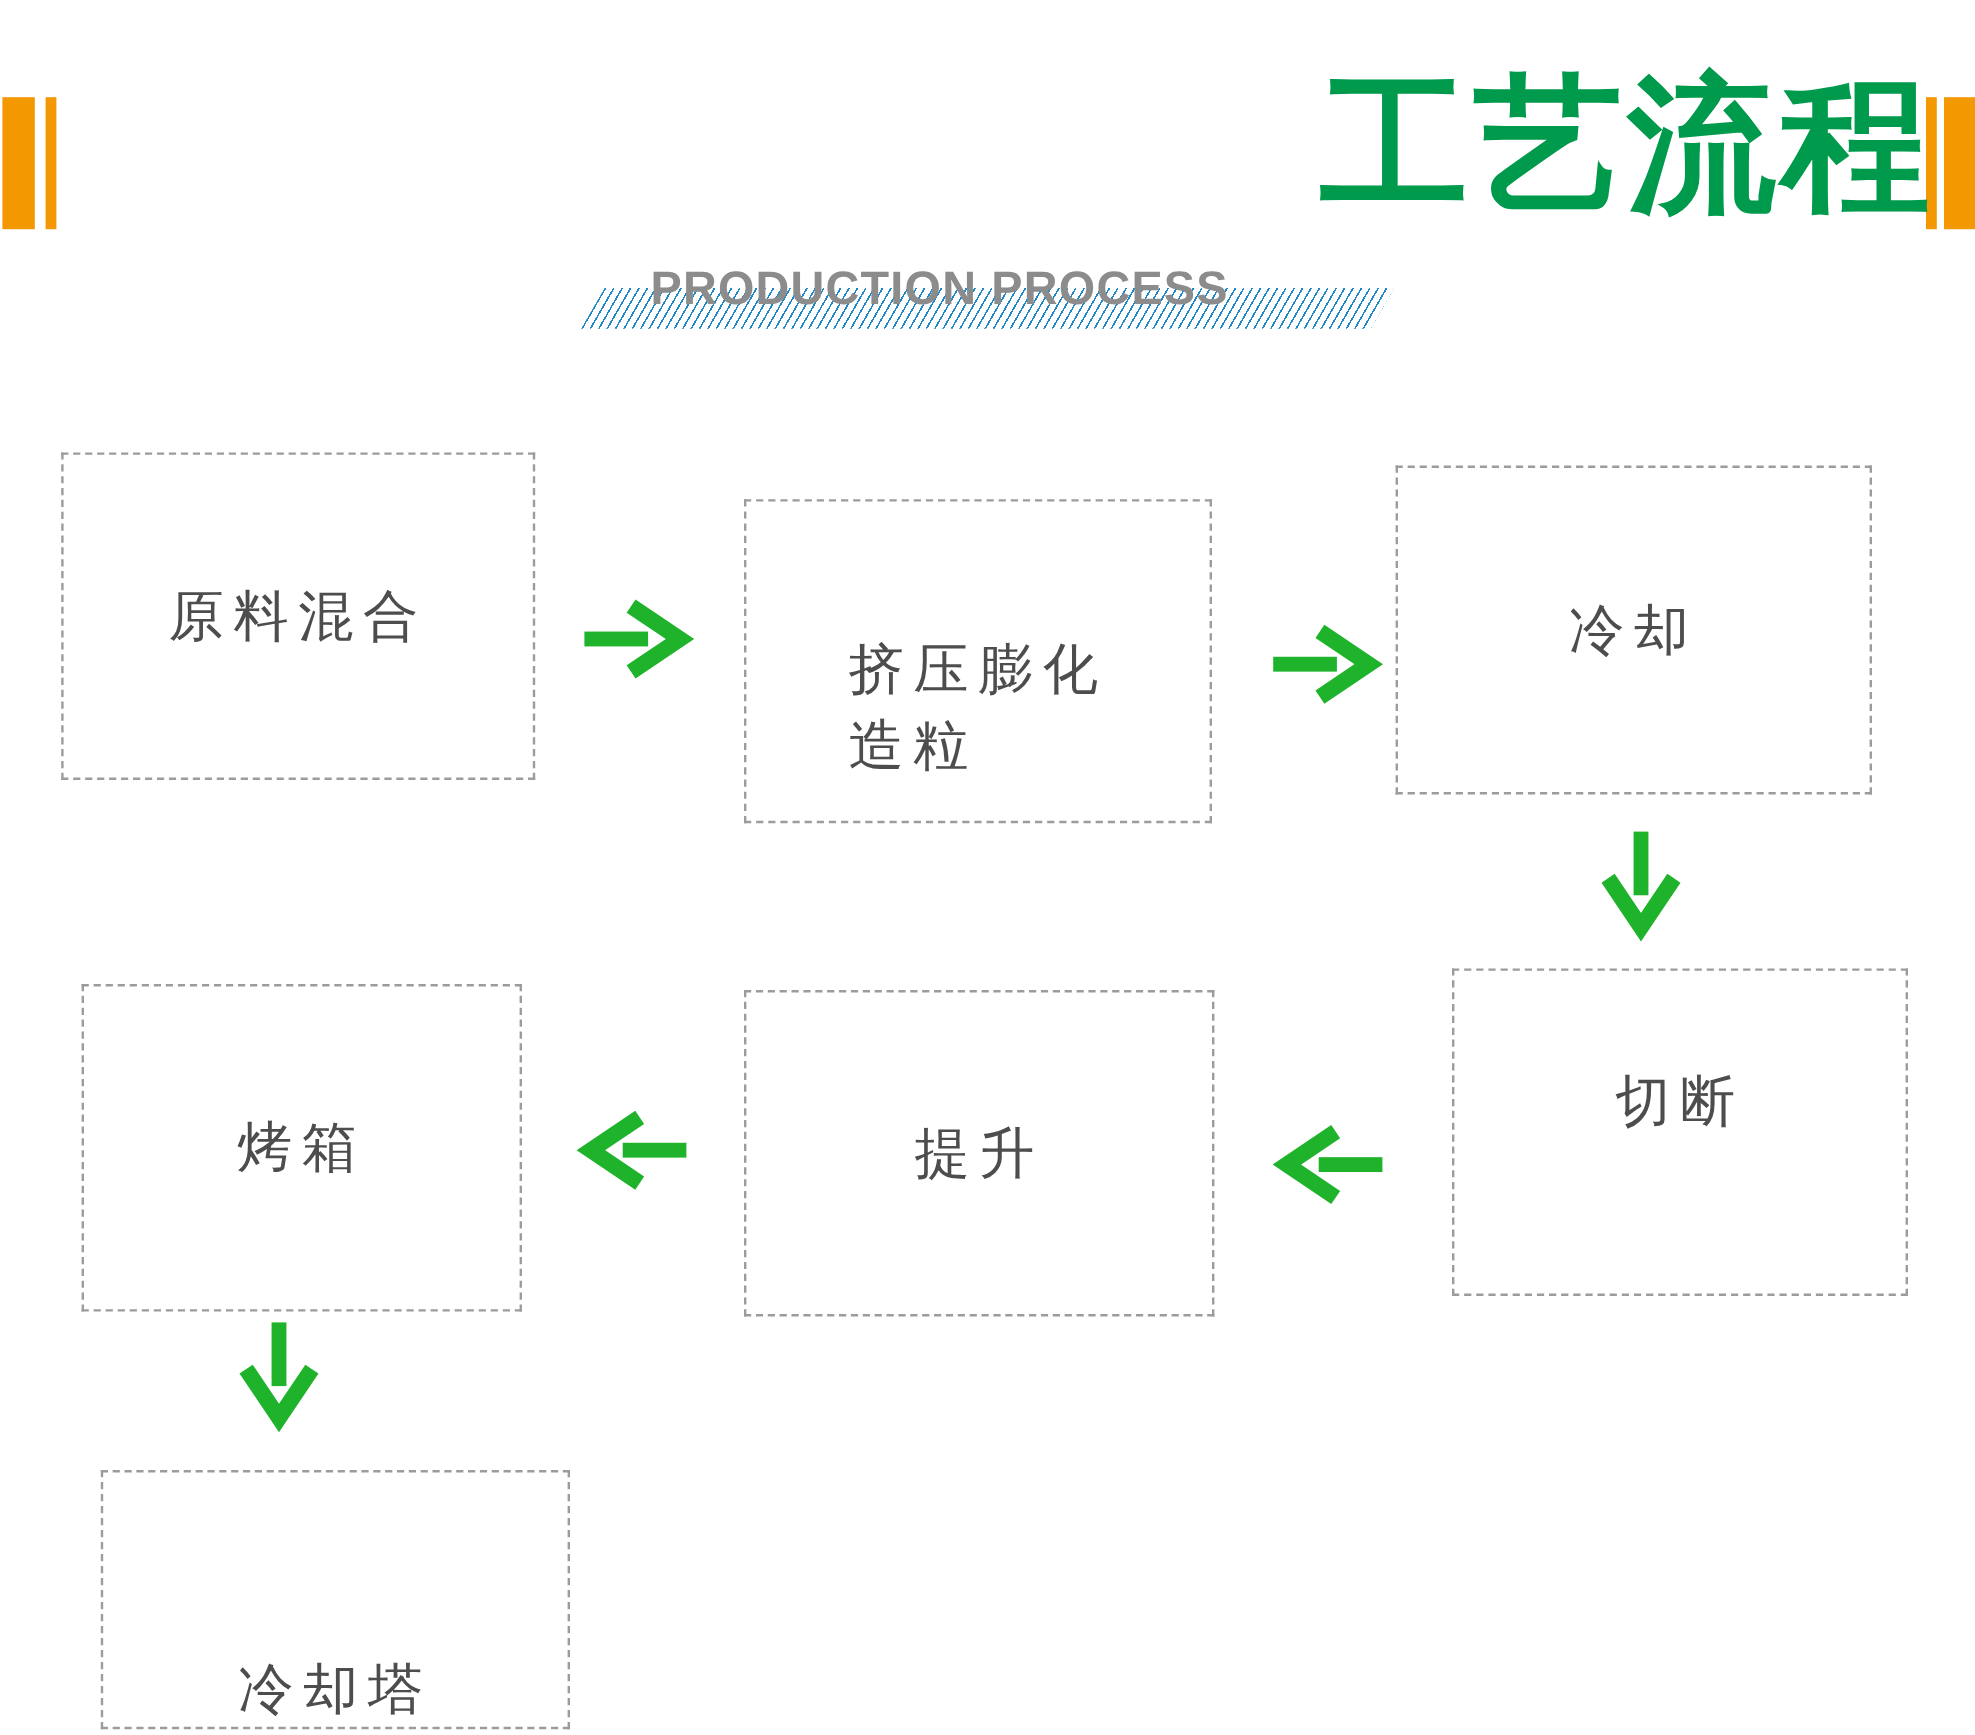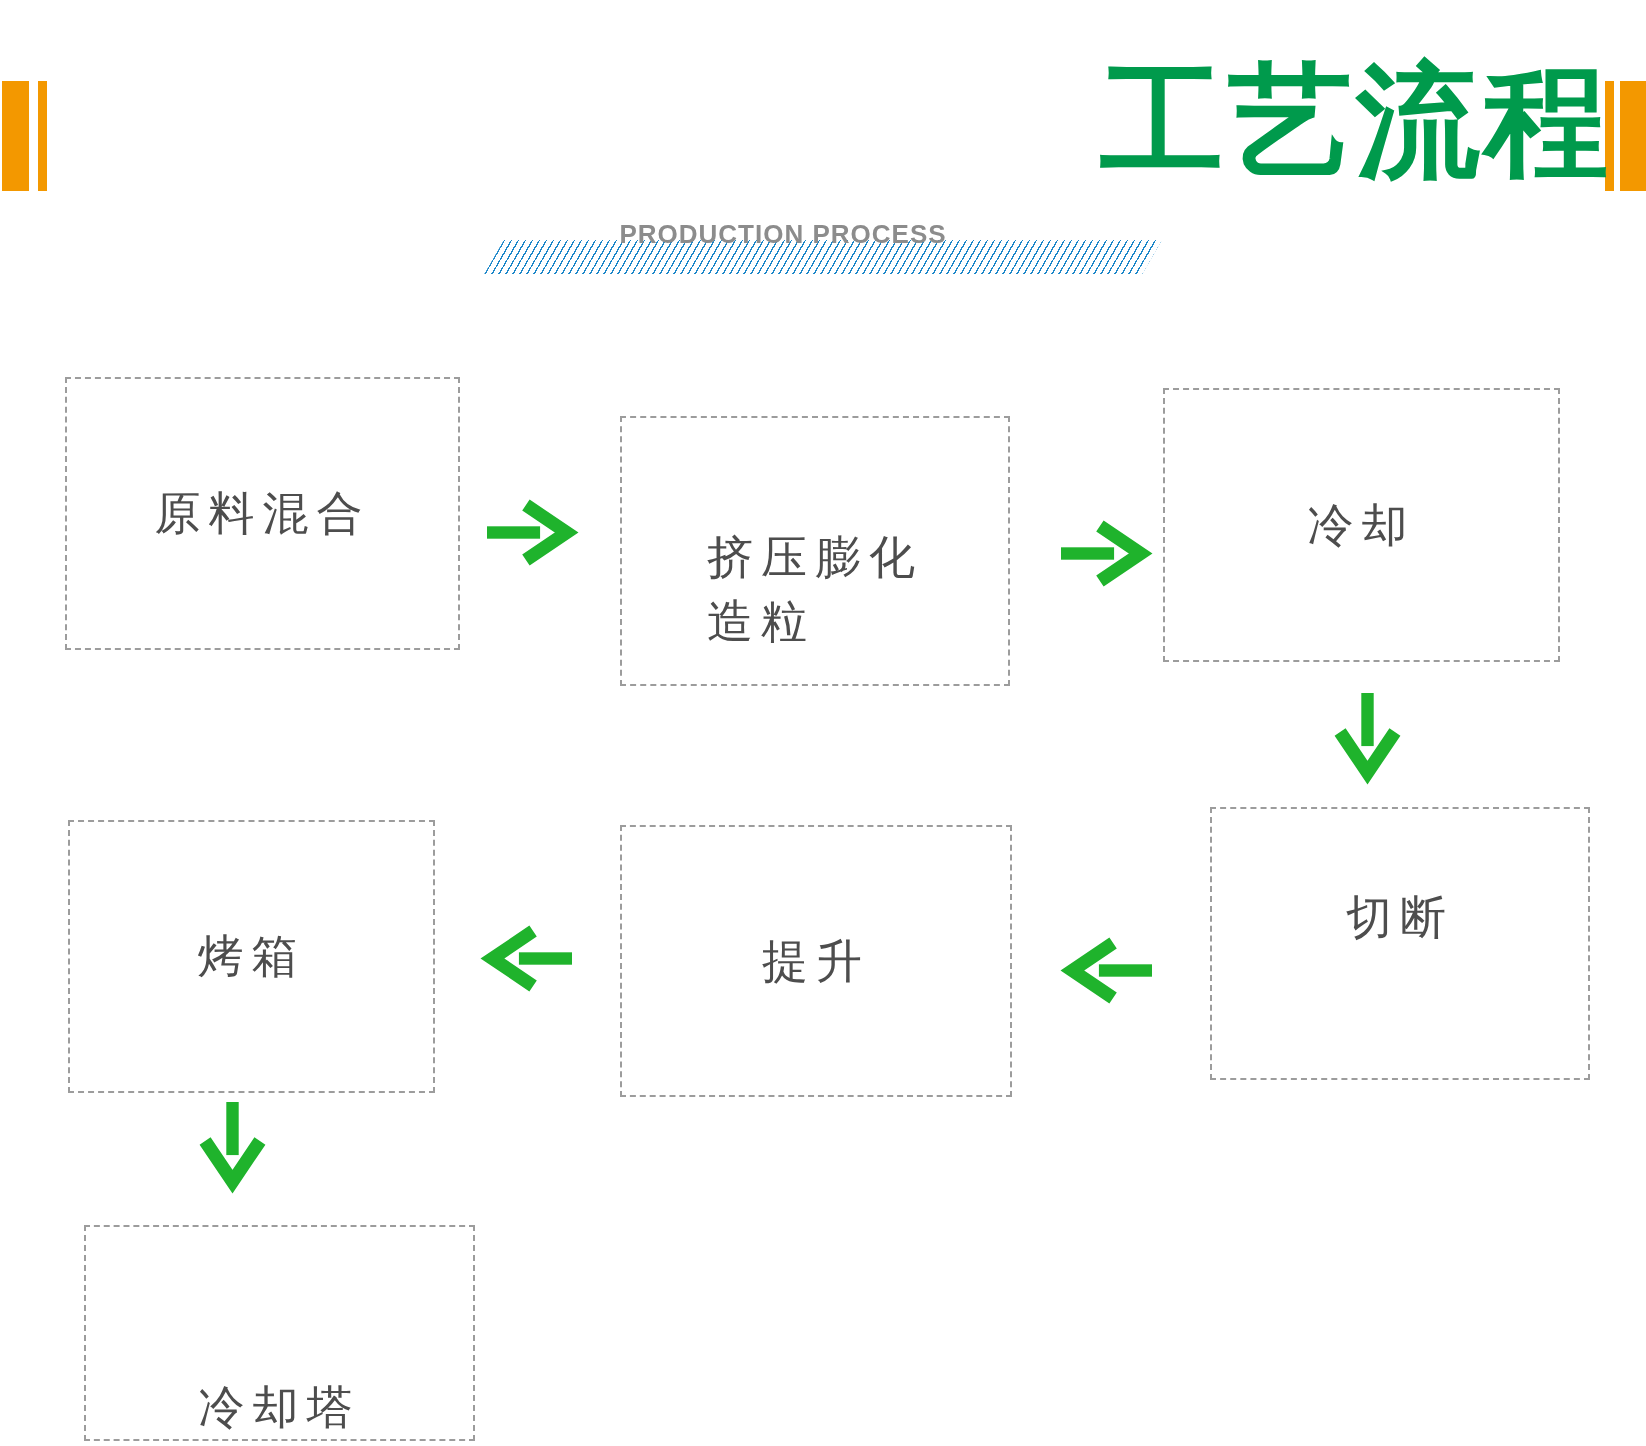--- a/index.html
+++ b/index.html
@@ -27,31 +27,31 @@
   
   .hatch-band{
     position:absolute;left:494px;top:240px;width:658px;height:34px;z-index:1;
     background:repeating-linear-gradient(90deg,
       var(--hatch-blue) 0,var(--hatch-blue) 1.5px,
       transparent 1.5px,transparent 7px);
     transform:skewX(-30deg);
   }
   .subtitle{
     position:absolute;left:0;top:219px;width:1566px;text-align:center;z-index:2;
-    font-size:26px;font-weight:bold;letter-spacing:1px;color:var(--subtitle-gray);
+    font-size:39px;font-weight:bold;letter-spacing:1px;color:var(--subtitle-gray);
   }
 
   
   .flow-box{
     position:absolute;border:2px dashed var(--box-border-gray);
     display:flex;align-items:center;justify-content:center;
     color:var(--box-text-gray);font-size:46px;letter-spacing:8px;font-weight:normal;
   }
   .flow-label{white-space:pre-line;line-height:1.4;text-align:left;}
-  .box-1{left:65px;top:377px;width:395px;height:273px;}
+  .box-1{left:51px;top:377px;width:395px;height:273px;}
   .box-2{left:620px;top:416px;width:390px;height:270px;padding-top:76px;}
   .box-3{left:1163px;top:388px;width:397px;height:274px;}
   .box-4{left:1210px;top:807px;width:380px;height:273px;padding-bottom:53px;}
   .box-5{left:620px;top:825px;width:392px;height:272px;}
   .box-6{left:68px;top:820px;width:367px;height:273px;}
   .box-7{left:84px;top:1225px;width:391px;height:216px;align-items:flex-end;}
 
   
   .arrow{position:absolute;color:var(--arrow-green);}
   .arrow svg{display:block;width:100%;height:100%;overflow:visible;}

